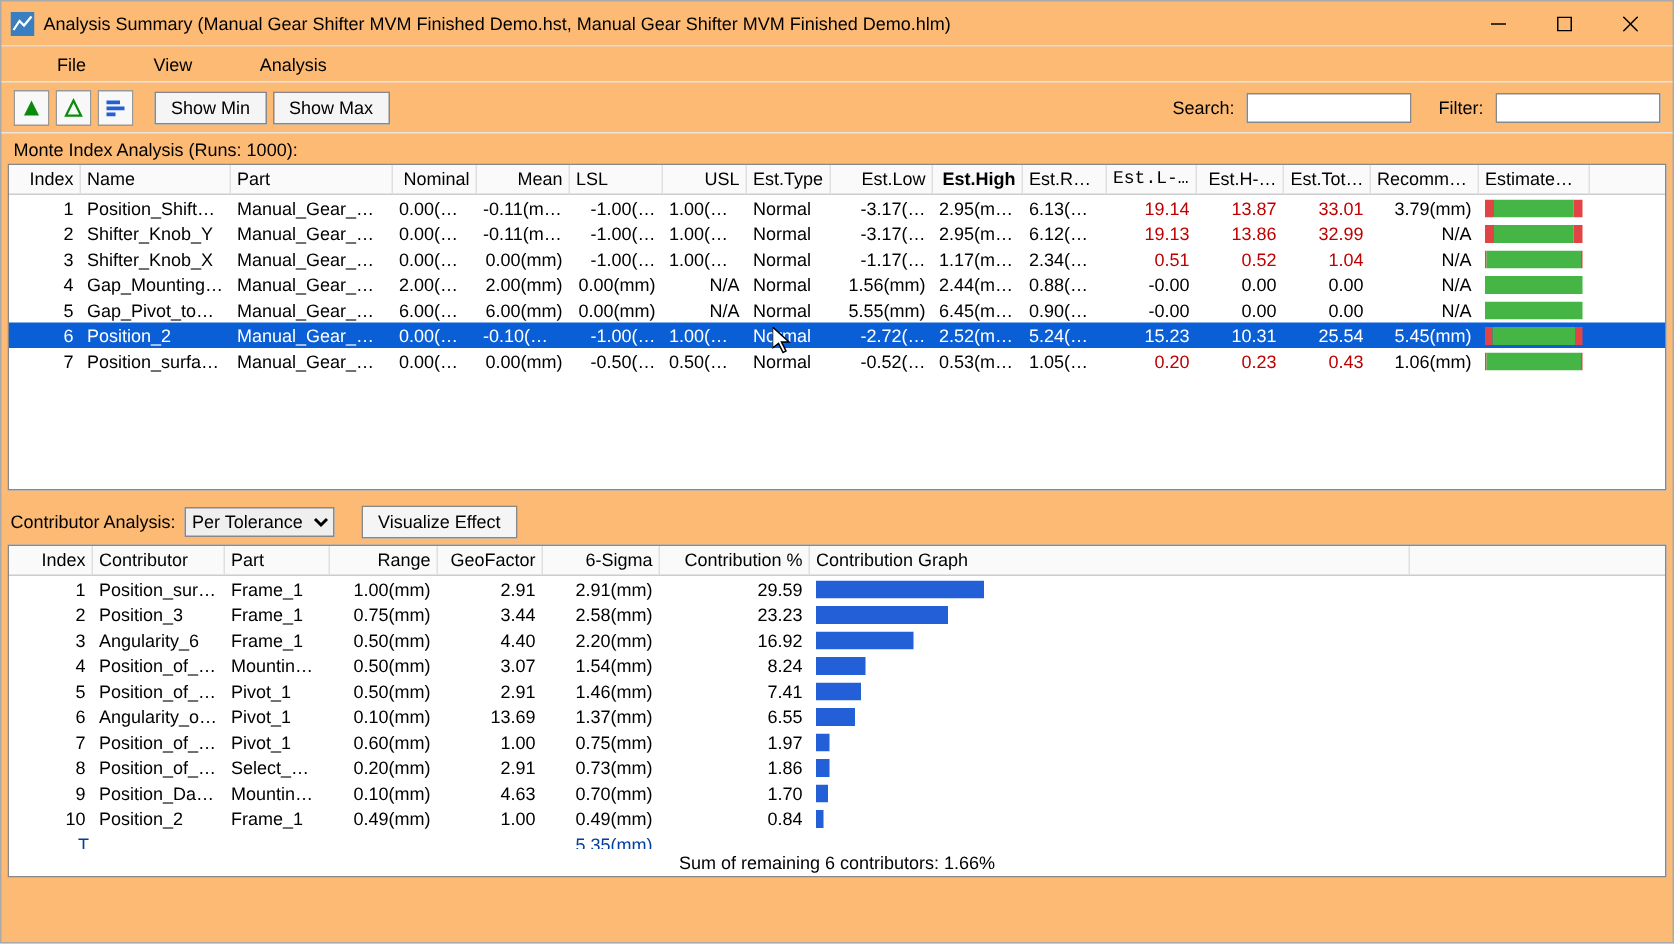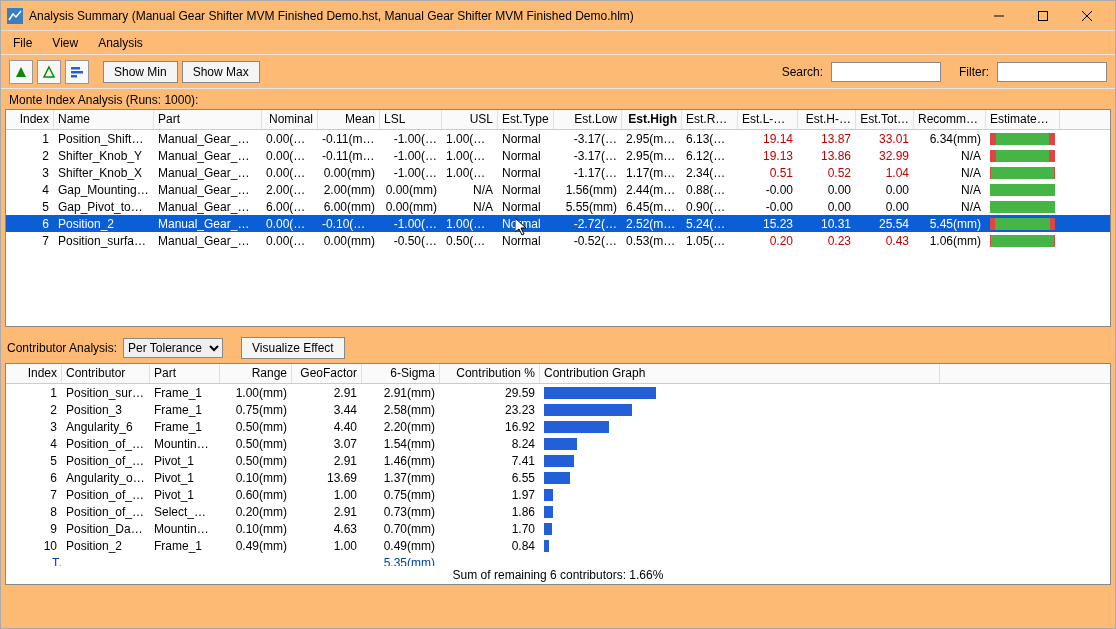--- a/index.html
+++ b/index.html
@@ -4,21 +4,21 @@
 <style>
   * { box-sizing: border-box; font-family: "Segoe UI", Tahoma, sans-serif; }
   body { margin:0; background:#f0f0f0; font-size:12px; color:#000; }
   .window { width:1116px; height:629px; background:#fdba74; border:1px solid #aaa; display:flex; flex-direction:column; }
   .titlebar { height:30px; display:flex; align-items:center; padding:0 6px; border-bottom:1px solid #ddd; }
   .titlebar .icon { width:16px; height:16px; margin-right:6px; display:inline-flex; }
   .titlebar .title { flex:1; font-size:12px; }
   .winbtns { display:flex; }
   .winbtn { width:44px; height:28px; display:flex; align-items:center; justify-content:center; }
   .menubar { height:24px; display:flex; align-items:center; padding:0 4px; border-bottom:1px solid #e5e5e5; gap:4px; }
-  .menuitem { padding:2px 8px; }
+  .menuitem { padding:2px 8px;margin-left:25px; }
   .toolbar { height:34px; display:flex; align-items:center; padding:4px 8px; gap:4px; border-bottom:1px solid #e5e5e5; }
   .iconbtn { width:24px; height:24px; border:1px solid #999; background:#f8f8f8; display:flex; align-items:center; justify-content:center; }
   .btn { height:22px; border:1px solid #888; background:#f5f5f5; padding:0 10px; font-size:12px; display:flex; align-items:center; }
   .tool-spacer { flex:1; }
   .search-label { margin-right:4px; }
   .search-input, .filter-input { width:110px; height:20px; border:1px solid #888; padding:0 4px; font-size:12px; }
   .section-label { padding:4px 8px 2px; font-size:12px; }
   .grid-wrap { margin:0 4px 6px; border:1px solid #888; background:#fff; overflow:hidden; }
   .grid { width:100%; font-size:12px; }
   .grid-header { display:flex; height:20px; background:#fafafa; border-bottom:1px solid #ccc; }
@@ -123,21 +123,21 @@
           <div class="gh c-name">Name</div>
           <div class="gh c-part">Part</div>
           <div class="gh c-nom num" style="text-align: right;">Nominal</div>
           <div class="gh c-mean num" style="text-align: right;">Mean</div>
           <div class="gh c-lsl num" style="text-align: left;">LSL</div>
           <div class="gh c-usl num" style="text-align: right;">USL</div>
           <div class="gh c-et" style="text-align: left;">Est.Type</div>
           <div class="gh c-el num" style="text-align: right;">Est.Low</div>
           <div class="gh c-eh num" style="text-align: right; font-weight: bold;">Est.High</div>
           <div class="gh c-er num" style="text-align: right;">Est.Ra…</div>
-          <div class="gh c-elo num" style="text-align: center;">Est.L-O…</div>
+          <div class="gh c-elo num" style="text-align: center; font-family: Liberation Mono, monospace;">Est.L-O…</div>
           <div class="gh c-eho num" style="text-align: right;">Est.H-…</div>
           <div class="gh c-eto num" style="text-align: right;">Est.Tot…</div>
           <div class="gh c-rec num" style="text-align: right;">Recommen…</div>
           <div class="gh c-cpk num" style="text-align: right;">Estimated P…</div>
         </div>
       <div class="grid-body grid1-body" id="g1b">
           <div class="grid-row">
             <div class="gc c-idx num">1</div>
             <div class="gc c-name">Position_Shifter_…</div>
             <div class="gc c-part">Manual_Gear_Sh…</div>
@@ -145,21 +145,21 @@
             <div class="gc c-mean num">-0.11(mm)</div>
             <div class="gc c-lsl num">-1.00(…</div>
             <div class="gc c-usl num">1.00(mm)</div>
             <div class="gc c-et">Normal</div>
             <div class="gc c-el num">-3.17(…</div>
             <div class="gc c-eh num">2.95(mm)</div>
             <div class="gc c-er num">6.13(mm)</div>
             <div class="gc c-elo num red">19.14</div>
             <div class="gc c-eho num red">13.87</div>
             <div class="gc c-eto num red">33.01</div>
-            <div class="gc c-rec num">6.34(mm)</div>
+            <div class="gc c-rec num">3.79(mm)</div>
             <div class="gc c-cpk">
               <div class="cpkbar">
                 <div class="cpk-r" style="width: 6px;"></div>
                 <div class="cpk-g" style="flex: 1 1 0%;"></div>
                 <div class="cpk-r" style="width: 6px;"></div>
               </div>
             </div>
           </div>
           <div class="grid-row">
             <div class="gc c-idx num">2</div>

